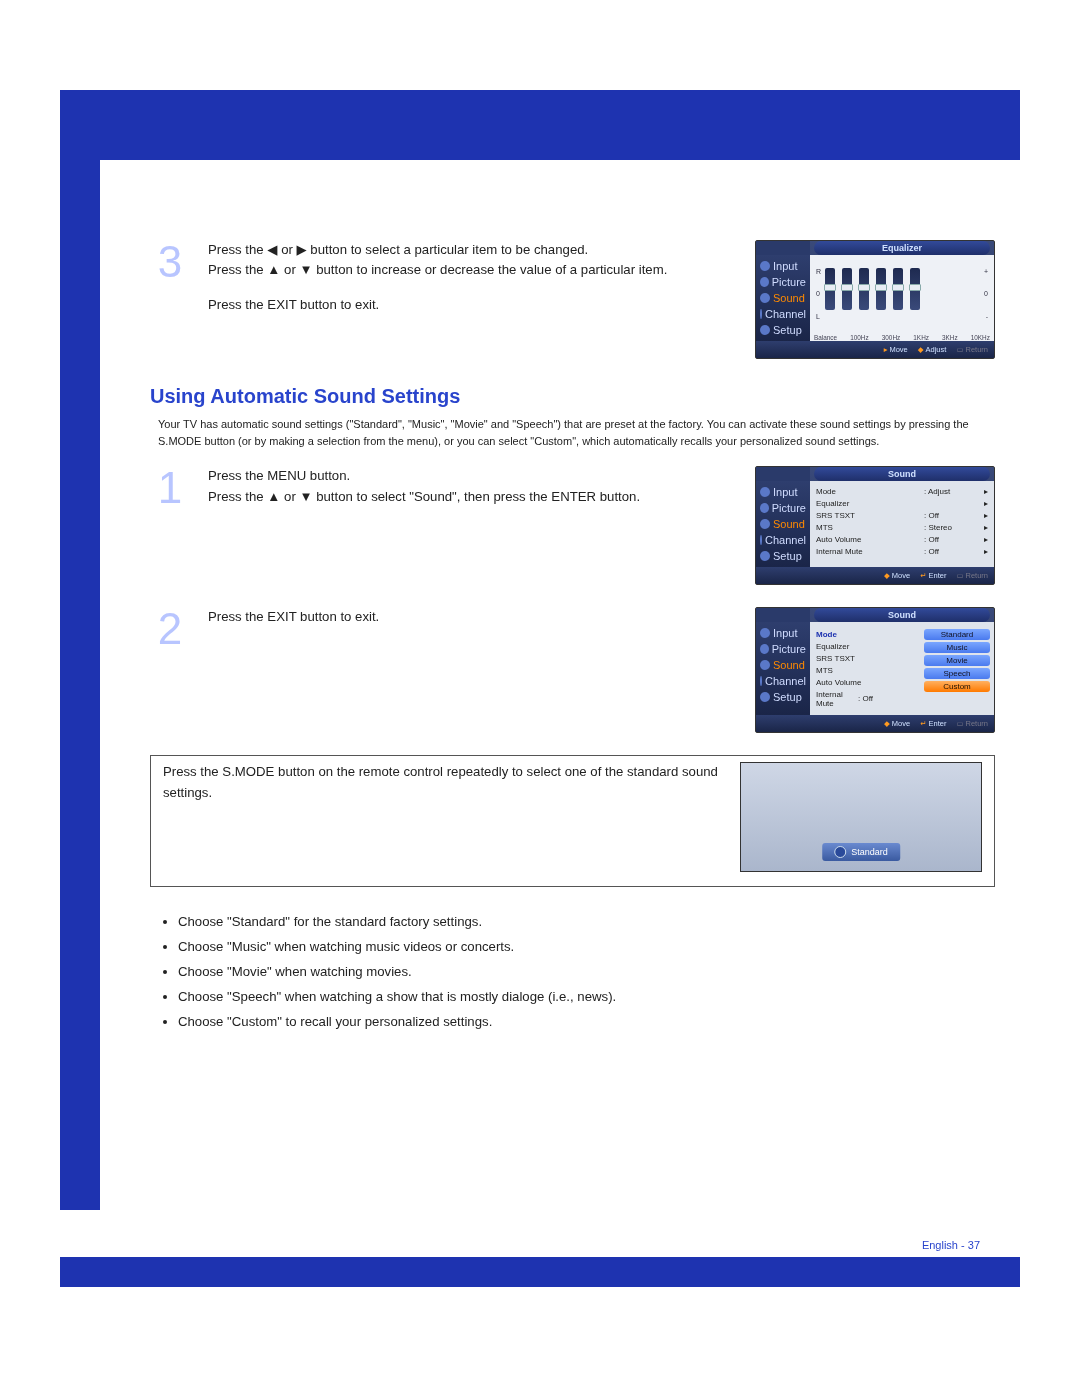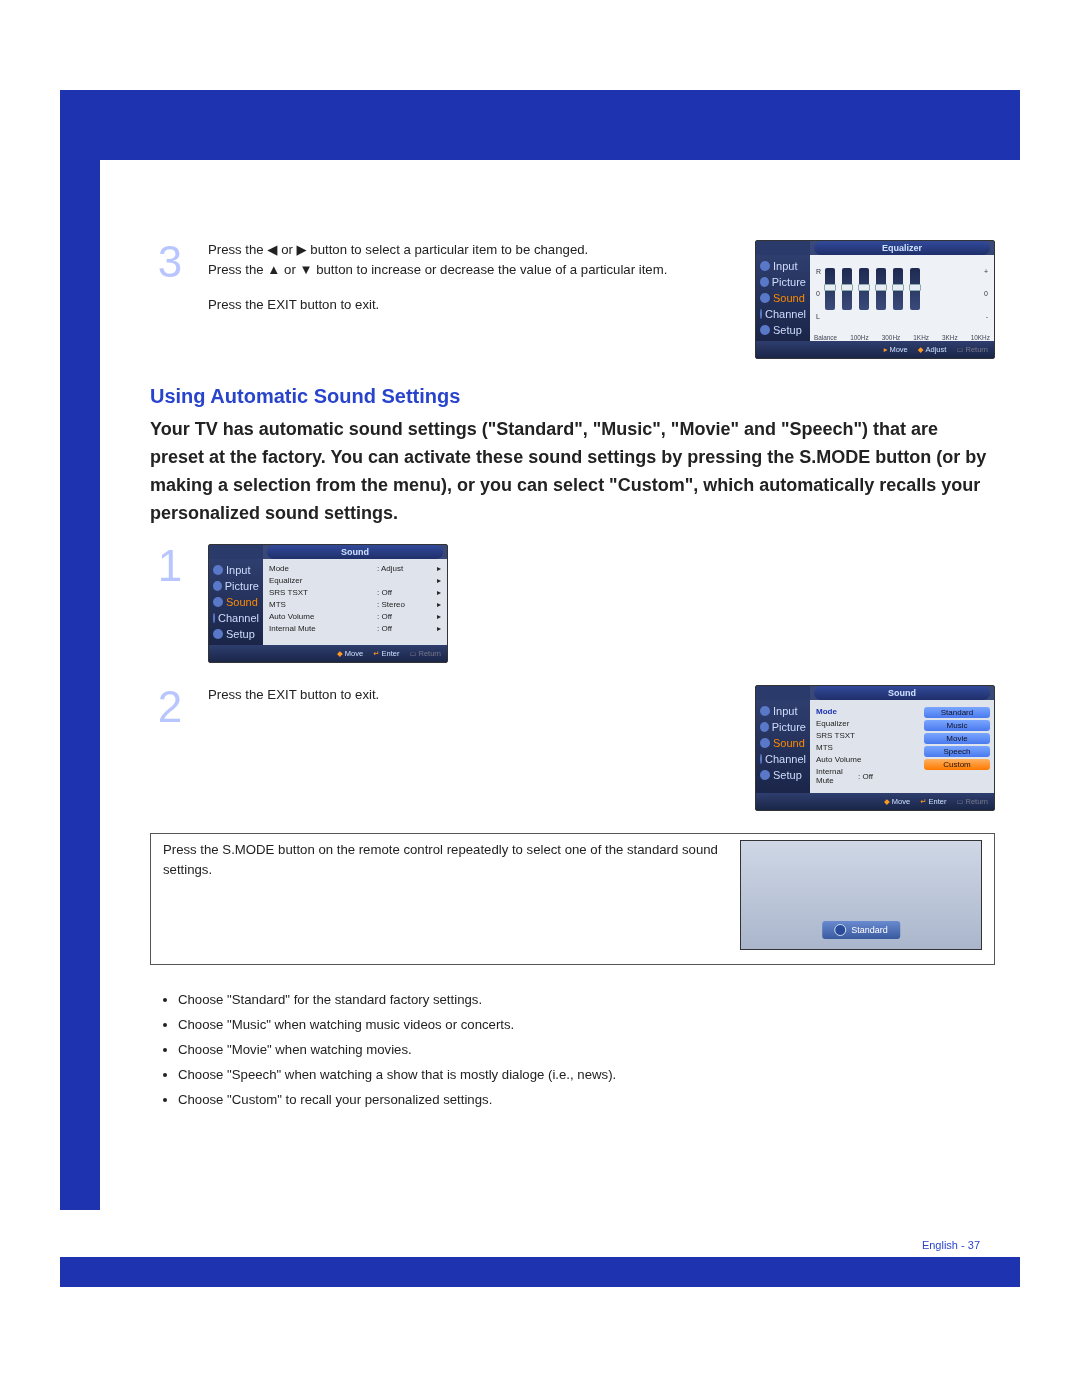--- a/index.html
+++ b/index.html
@@ -35,21 +35,21 @@
   .eq-box{background:#eef1f6;flex:1;padding:6px;display:flex;align-items:center;gap:4px;}
   .eq-col{display:flex;flex-direction:column;justify-content:space-between;font-size:7px;color:#334;height:52px;}
   .eq-sliders{flex:1;display:flex;gap:7px;align-items:flex-end;padding-bottom:10px;}
   .eq-slider{width:10px;height:42px;background:linear-gradient(#1e2a50,#3a4a7a);border-radius:2px;position:relative;}
   .eq-slider::after{content:"";position:absolute;left:-1px;right:-1px;height:5px;background:#e8edf5;border:1px solid #8aa;border-radius:1px;top:40%;}
   .eq-labels{display:flex;gap:4px;font-size:6.4px;color:#445;justify-content:space-between;padding:2px 4px 0;background:#eef1f6;}
   .opt-col{width:66px;display:flex;flex-direction:column;gap:2px;}
   .opt{background:linear-gradient(#7aa6ff,#4a7aee);border-radius:3px;text-align:center;font-size:8px;padding:1px 0;color:#112;}
   .opt.sel{background:linear-gradient(#ffb060,#ff7a00);color:#201000;}
   h3.heading{color:#2944cc;font-size:20px;margin:26px 0 8px;font-weight:bold;}
-  p.para{font-size:18px;line-height:1.55;margin:0 0 16px;font-weight:bold;}
+  p.para{font-size:11px;line-height:1.55;margin:0 8px 16px;}
   .alt-box{border:1px solid #555;padding:6px 12px 14px;margin-bottom:22px;display:flex;gap:16px;}
   .alt-text{flex:1;font-size:13.2px;line-height:1.55;}
   .alt-osd{width:240px;height:108px;border:1px solid #333;background:linear-gradient(#cfd7e6,#aab6cc);position:relative;}
   .toast{position:absolute;left:50%;bottom:10px;transform:translateX(-50%);background:linear-gradient(#6a8ad0,#3a5aa0);color:#fff;font-size:9px;padding:3px 12px;border-radius:3px;display:flex;align-items:center;gap:5px;}
   .toast .dot{width:10px;height:10px;border-radius:50%;background:#2a4a9a;border:1px solid #cde;}
   ul.bullets{list-style:disc;padding-left:28px;font-size:13.2px;line-height:1.9;margin:12px 0 0;}
   .page-foot{position:absolute;right:100px;bottom:126px;font-size:11px;color:#2944cc;}
 </style>
 </head>
 <body>
@@ -142,20 +142,23 @@
           </div>
         </div>
       </div>
     </div>
 
     <h3 class="heading">Using Automatic Sound Settings</h3>
     <p class="para">Your TV has automatic sound settings ("Standard", "Music", "Movie" and "Speech") that are preset at the factory. You can activate these sound settings by pressing the S.MODE button (or by making a selection from the menu), or you can select "Custom", which automatically recalls your personalized sound settings.</p>
 
     <div class="step">
       <div class="step-num">1</div>
+      <div class="step-text">
+        <p>Press the MENU button.<br>Press the ▲ or ▼ button to select "Sound", then press the ENTER button.</p>
+      </div>
       <div class="osd">
         <div class="osd-frame">
           <div class="osd-header">
             <div class="osd-tv">TV</div>
             <div class="osd-title">Sound</div>
           </div>
           <div class="osd-body">
             <div class="osd-side">
               <div class="osd-side-item">
                   <span class="osd-ico"></span>

